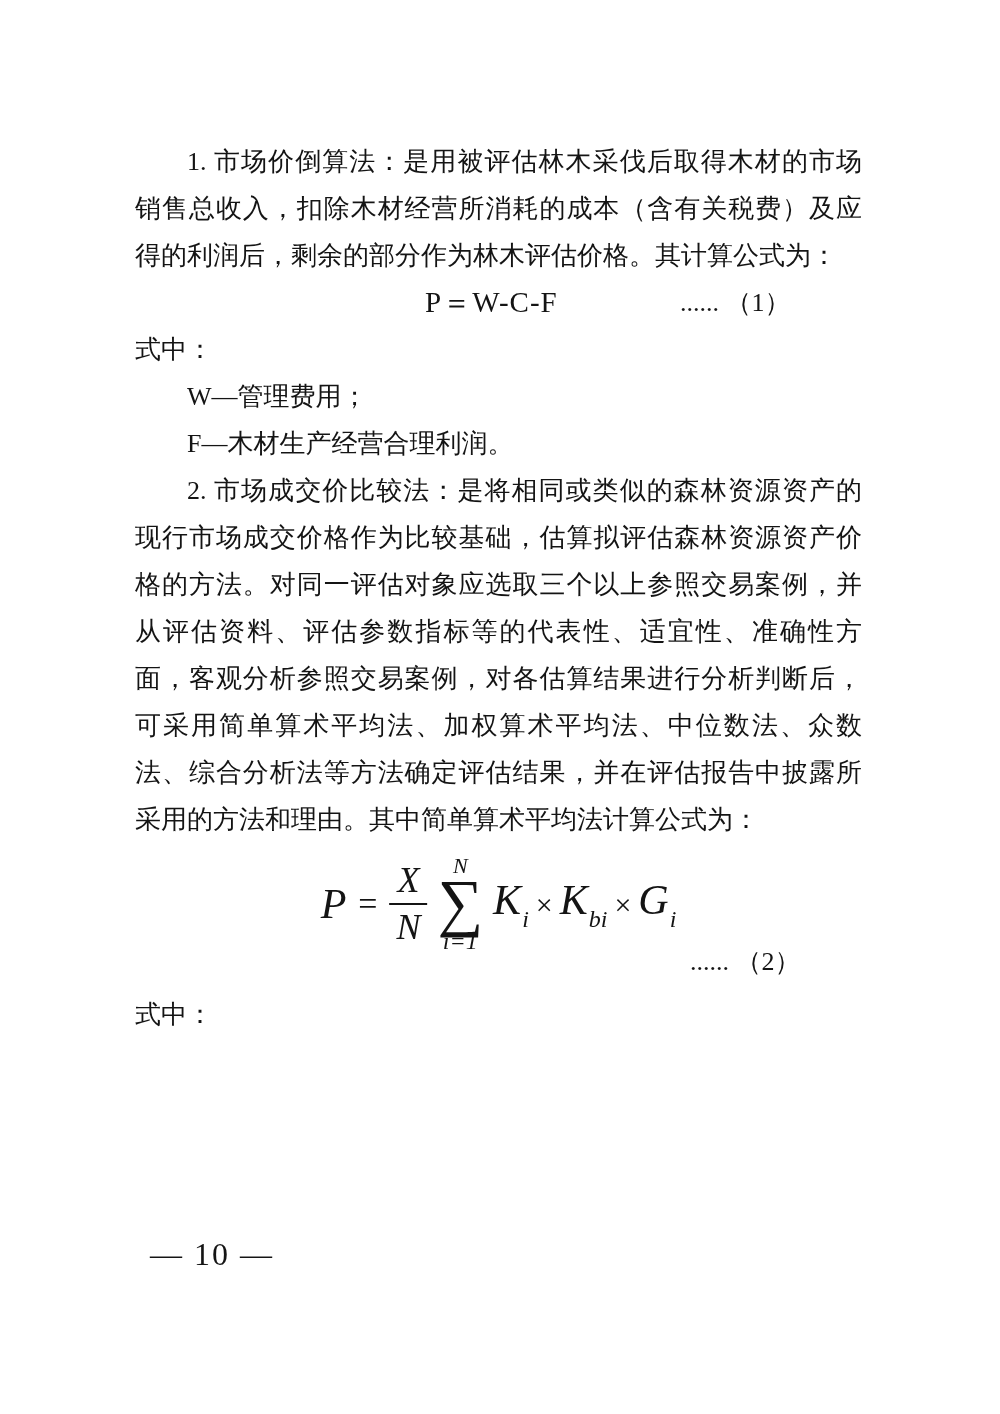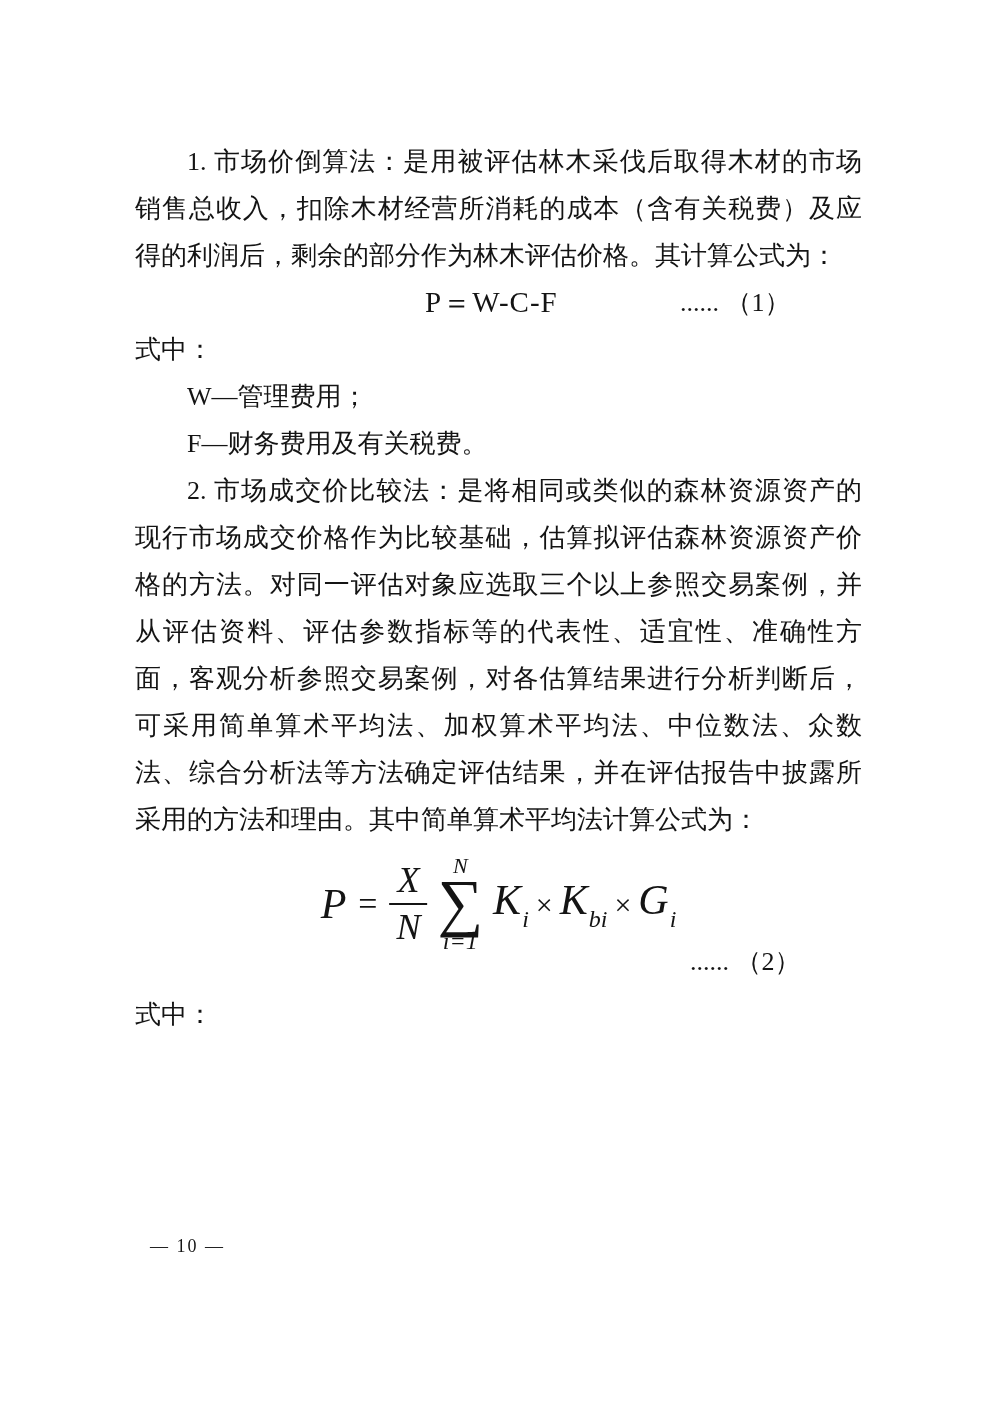--- a/index.html
+++ b/index.html
@@ -46,40 +46,40 @@
   .sum-top{font-size:22px;line-height:1;}
   .sigma{font-size:64px;line-height:0.82;font-weight:500;}
   .sum-bot{font-size:24px;line-height:1;}
   .term{display:inline-flex;align-items:baseline;}
   .sub{font-size:24px;position:relative;top:13px;margin-left:1px;}
   .f2-times{font-size:30px;margin:0 7px;}
   .f2-label{position:absolute;left:555px;bottom:6px;font-size:26px;white-space:nowrap;}
 
   .footer{
     position:absolute;left:150px;top:1236px;
-    font-size:18px;letter-spacing:2px;
+    font-size:32px;letter-spacing:2px;
   }
 </style>
 </head>
 <body>
 
 <div class="page">
   <div class="body">
 
     <p class="para indent">1. 市场价倒算法：是用被评估林木采伐后取得木材的市场销售总收入，扣除木材经营所消耗的成本（含有关税费）及应得的利润后，剩余的部分作为林木评估价格。其计算公式为：</p>
 
     <div class="formula-row">
       <span class="f1-expr">P＝W-C-F</span>
       <span class="f1-label">...... （1）</span>
     </div>
 
     <p class="para">式中：</p>
 
     <p class="para indent">W—管理费用；</p>
-    <p class="para indent">F—财务费用及有关税费。</p>
+    <p class="para indent">F—木材生产经营合理利润。</p>
 
     <p class="para indent">2. 市场成交价比较法：是将相同或类似的森林资源资产的现行市场成交价格作为比较基础，估算拟评估森林资源资产价格的方法。对同一评估对象应选取三个以上参照交易案例，并从评估资料、评估参数指标等的代表性、适宜性、准确性方面，客观分析参照交易案例，对各估算结果进行分析判断后，可采用简单算术平均法、加权算术平均法、中位数法、众数法、综合分析法等方法确定评估结果，并在评估报告中披露所采用的方法和理由。其中简单算术平均法计算公式为：</p>
 
     <div class="formula2-block">
       <span class="f2-expr">
         <span class="f2-main it">P</span>
         <span class="f2-eq">=</span>
         <span class="frac">
           <span class="frac-num it">X</span>
           <span class="frac-den it">N</span>

